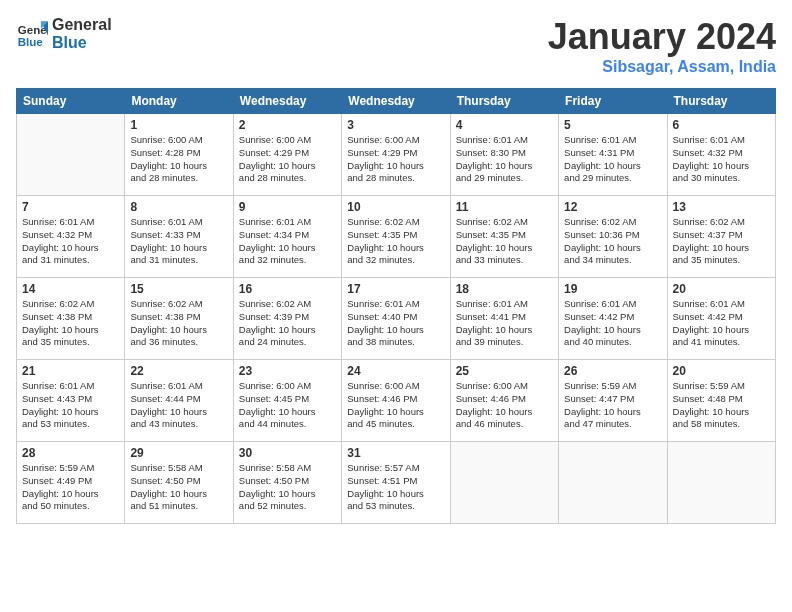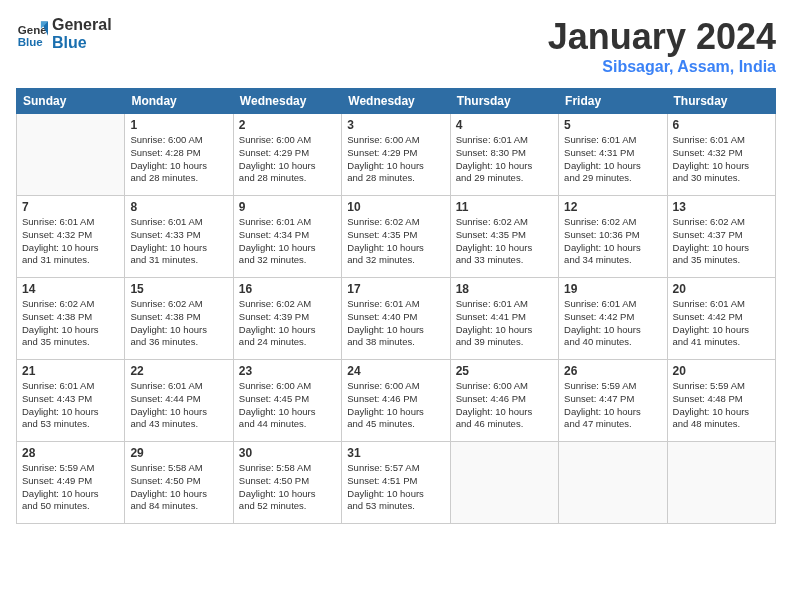--- a/index.html
+++ b/index.html
@@ -309,37 +309,37 @@
             <div class="day-info">Sunrise: 5:59 AM</div>
             <div class="day-info">Sunset: 4:47 PM</div>
             <div class="day-info">Daylight: 10 hours</div>
             <div class="day-info">and 47 minutes.</div>
           </td>
           <td>
             <span class="day-number">20</span>
             <div class="day-info">Sunrise: 5:59 AM</div>
             <div class="day-info">Sunset: 4:48 PM</div>
             <div class="day-info">Daylight: 10 hours</div>
-            <div class="day-info">and 48 minutes.</div>
+            <div class="day-info">and 58 minutes.</div>
           </td>
         </tr>
         <tr class="week-row">
           <td>
             <span class="day-number">28</span>
             <div class="day-info">Sunrise: 5:59 AM</div>
             <div class="day-info">Sunset: 4:49 PM</div>
             <div class="day-info">Daylight: 10 hours</div>
             <div class="day-info">and 50 minutes.</div>
           </td>
           <td>
             <span class="day-number">29</span>
             <div class="day-info">Sunrise: 5:58 AM</div>
             <div class="day-info">Sunset: 4:50 PM</div>
             <div class="day-info">Daylight: 10 hours</div>
-            <div class="day-info">and 84 minutes.</div>
+            <div class="day-info">and 51 minutes.</div>
           </td>
           <td>
             <span class="day-number">30</span>
             <div class="day-info">Sunrise: 5:58 AM</div>
             <div class="day-info">Sunset: 4:50 PM</div>
             <div class="day-info">Daylight: 10 hours</div>
             <div class="day-info">and 52 minutes.</div>
           </td>
           <td>
             <span class="day-number">31</span>

